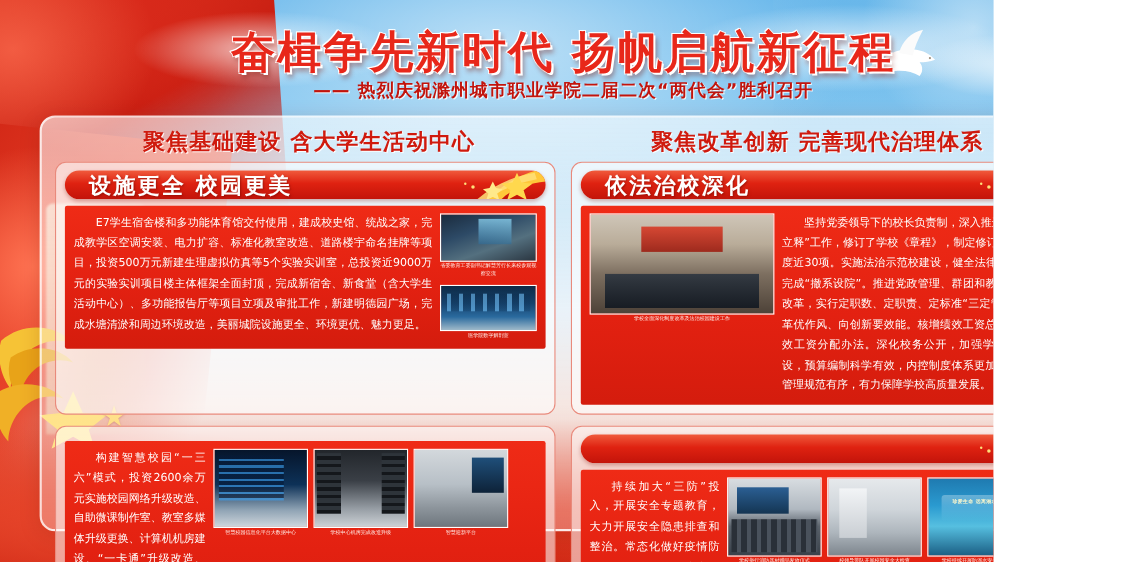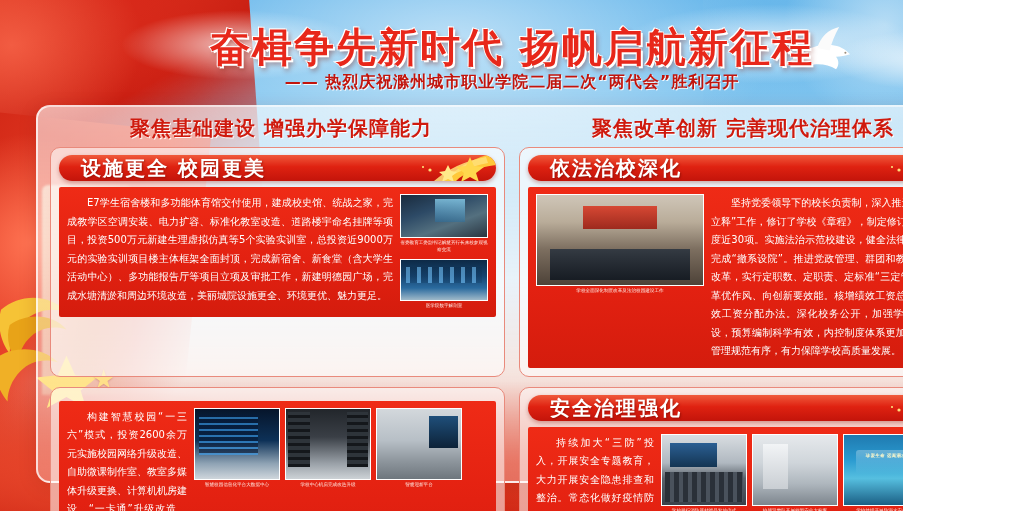--- a/index.html
+++ b/index.html
@@ -267,21 +267,21 @@
   <span class="star-bg" style="left:972px;top:420px;font-size:14px;opacity:.8;">★</span>
 
   <div class="header">
     <div class="main-title">奋楫争先新时代 扬帆启航新征程</div>
     <div class="sub-title">—— 热烈庆祝滁州城市职业学院二届二次“两代会”胜利召开</div>
   </div>
 
   <div class="board">
 
     <div class="col-heads">
-      <div class="col-head">聚焦基础建设 增强办学保障能力</div>
+      <div class="col-head">聚焦基础建设 含大学生活动中心</div>
       <div class="col-head">聚焦改革创新 完善现代治理体系</div>
     </div>
 
     <div class="grid">
 
       <div class="card">
         <div class="card-head">
           <div class="card-head-title">设施更全 校园更美</div>
           <svg class="head-deco" viewBox="0 0 110 26">
             <path d="M58 26 C72 12 88 2 110 -2 L110 10 C92 12 78 18 70 26 Z" fill="#ffc83a"></path>
@@ -345,21 +345,20 @@
             <div class="photo-fig">
               <div class="photo ph-hall" style="width:86px;height:72px;"></div>
               <div class="photo-cap">智慧迎新平台</div>
             </div>
           </div>
         </div>
       </div>
 
       <div class="card">
         <div class="card-head">
-          <div class="card-head-title">安全治理强化</div>
           <svg class="head-deco" viewBox="0 0 110 26">
             <path d="M58 26 C72 12 88 2 110 -2 L110 10 C92 12 78 18 70 26 Z" fill="#ffc83a"></path>
             <path d="M48 26 C62 14 78 6 100 2 L102 8 C82 12 68 18 58 26 Z" fill="#ffe07a" opacity=".85"></path>
             <polygon points="84,2 88,11 98,12 90,18 93,27 84,22 75,27 78,18 70,12 80,11" fill="#ffd84d"></polygon>
             <polygon points="62,10 65,16 71,17 66,21 68,27 62,24 56,27 58,21 53,17 59,16" fill="#ffe98a"></polygon>
             <circle cx="44" cy="15" r="1.6" fill="#ffe07a"></circle>
             <circle cx="37" cy="12" r="1.1" fill="#ffe07a"></circle>
           </svg>
         </div>
         <div class="card-body">

